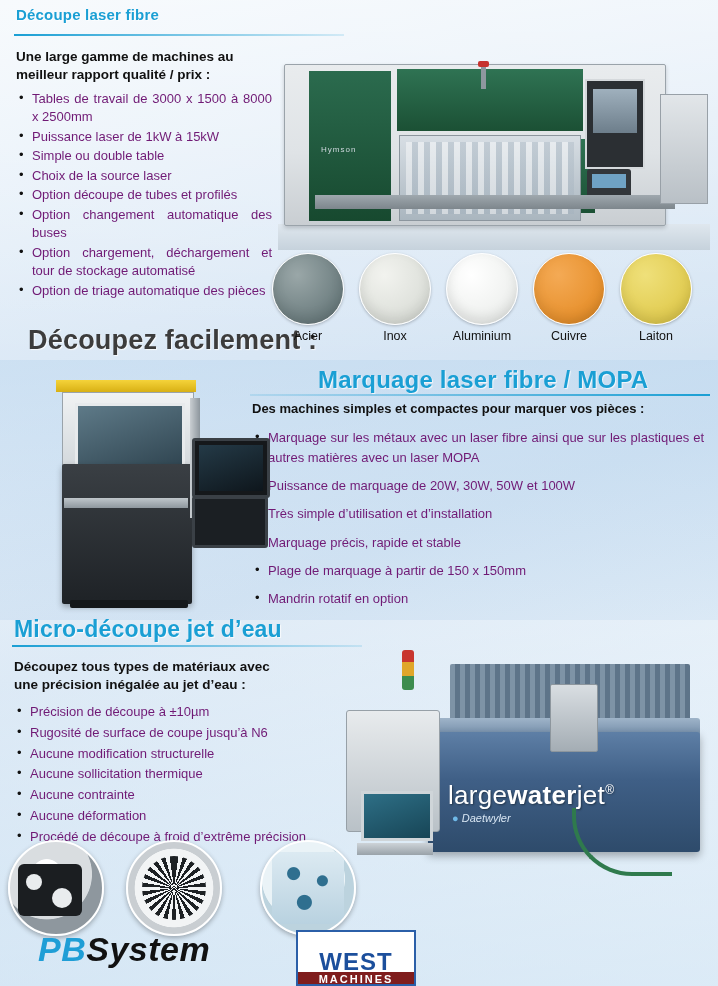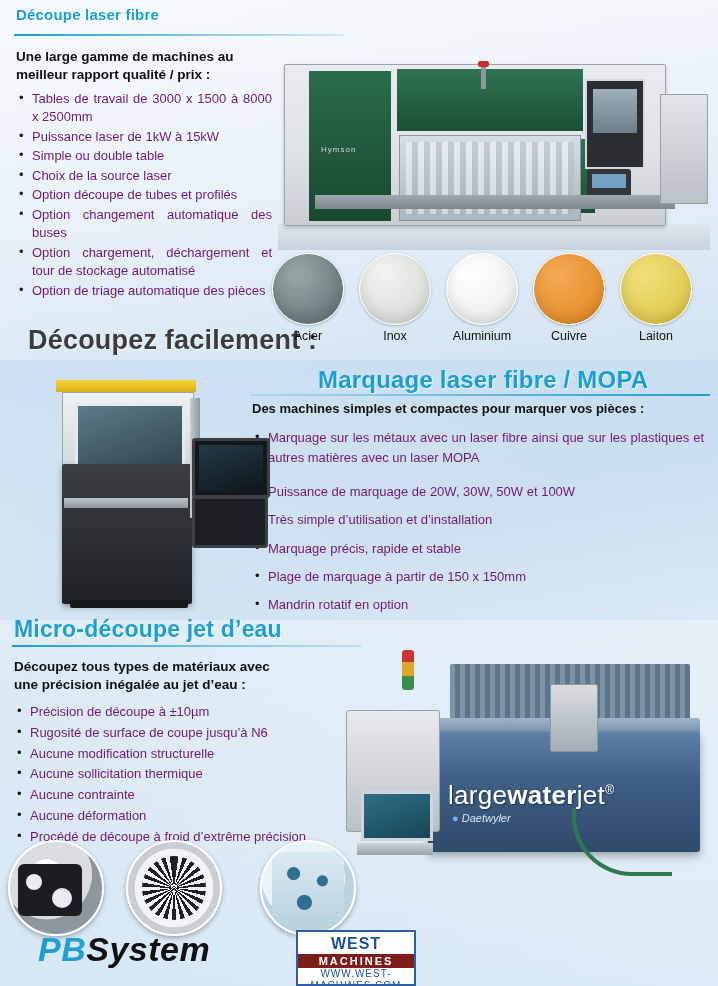--- a/index.html
+++ b/index.html
@@ -334,22 +334,22 @@
   .footer-brand .dark { color: #111; }
   .west {
     position: absolute; left: 296px; top: 930px;
     width: 116px; height: 52px;
     background: #ffffff;
     border: 2px solid #2b5fa8;
     text-align: center;
     overflow: hidden;
   }
   .west .w1 {
-    display: block; color: #1c4f9c; font-weight: bold; font-size: 16px;
-    line-height: 20px; padding-top: 2px; letter-spacing: 1px;
+    display: block; color: #1c4f9c; font-weight: bold; font-size: 24px;
+    line-height: 20px; padding-top: 20px; letter-spacing: 1px;
   }
   .west .w2 {
     display: block; background: #7f1d1d; color: #ffffff; font-weight: bold;
     font-size: 11px; letter-spacing: 2px; line-height: 14px;
   }
   .west .w3 {
     display: block; color: #1c4f9c; font-size: 10px; letter-spacing: 1px;
     line-height: 12px;
   }
 </style>
@@ -417,21 +417,21 @@
       <div class="lbl">Laiton</div>
     </div>
   </div>
 
   <div class="sec-title" style="left:318px; top:366px; font-size:24px;">Marquage laser fibre / MOPA</div>
   <div class="rule" style="left:250px; top:394px; width:460px; background:linear-gradient(90deg, rgba(26,159,212,0.15), #1a9fd4);"></div>
 
   <div class="intro" style="left:252px; top:400px; width:450px; font-size:13px;">Des machines simples et compactes pour marquer vos pièces :</div>
 
   <ul class="bullets" style="left:252px; top:428px; width:452px; line-height:1.55;">
-    <li style="margin-bottom:14px;">Marquage sur les métaux avec un laser fibre ainsi que sur les plastiques et autres matières avec un laser MOPA</li>
+    <li style="margin-bottom:8px;">Marquage sur les métaux avec un laser fibre ainsi que sur les plastiques et autres matières avec un laser MOPA</li>
     <li style="margin-bottom:8px;">Puissance de marquage de 20W, 30W, 50W et 100W</li>
     <li style="margin-bottom:8px;">Très simple d’utilisation et d’installation</li>
     <li style="margin-bottom:8px;">Marquage précis, rapide et stable</li>
     <li style="margin-bottom:8px;">Plage de marquage à partir de 150 x 150mm</li>
     <li style="margin-bottom:8px;">Mandrin rotatif en option</li>
   </ul>
 
   <div class="machine2">
     <div class="m2-yellow"></div>
     <div class="m2-cab">

